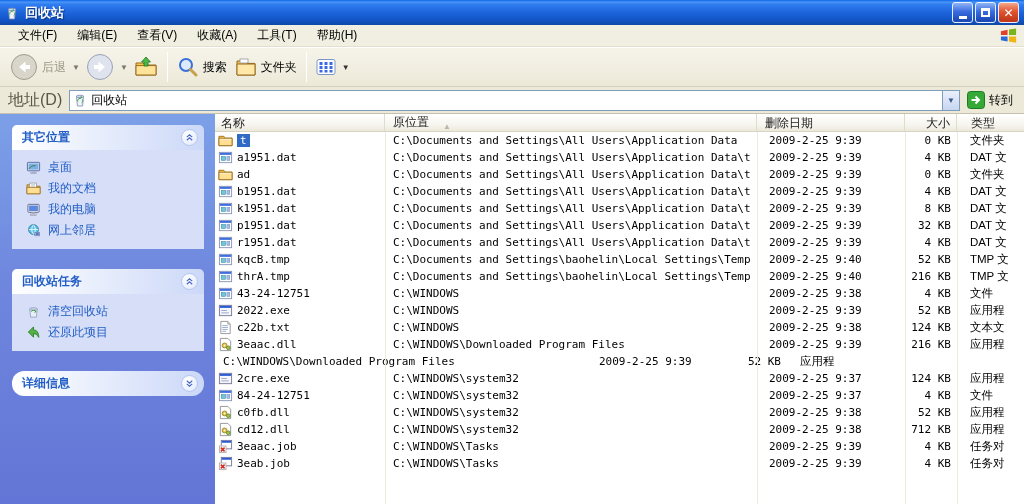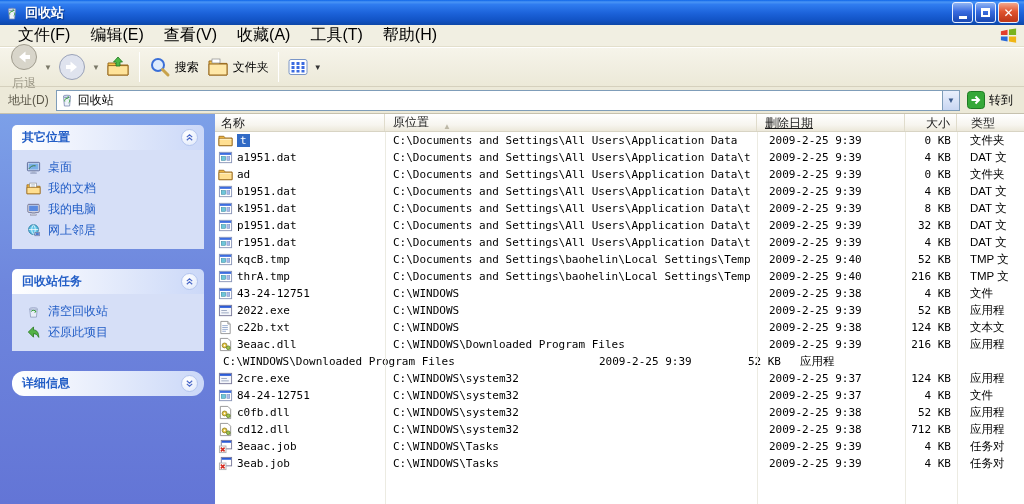--- a/index.html
+++ b/index.html
@@ -15,38 +15,38 @@
     display:flex; align-items:center; justify-content:center; cursor:pointer;
     background:linear-gradient(180deg,#8fb4f4,#3a6ce0 45%,#1d4cb8 90%); }
   .tb-ctl.close { background:linear-gradient(180deg,#f3a78c,#e0542f 45%,#c23а1b 90%);
     background:linear-gradient(180deg,#f3a78c,#e0542f 45%,#c23a1b 90%); }
   .glyph-min { width:8px; height:3px; background:#fff; margin-top:10px; }
   .glyph-restore { width:9px; height:9px; border:2px solid #fff; border-top-width:3px; }
   .glyph-close { color:#fff; font-size:12px; font-weight:bold; line-height:1; }
 
   
   .menubar { height:22px; background:#f1efe2; display:flex; align-items:center; padding:0 6px 0 8px;
-    border-bottom:1px solid #e3dfcc; font-size:16px; }
+    border-bottom:1px solid #e3dfcc; font-size:12px; }
   .menu-item { padding:3px 10px; cursor:default; }
   .menu-logo { margin-left:auto; display:flex; align-items:center; }
 
   
   .toolbar { height:40px; background:linear-gradient(180deg,#f6f4ea,#ece9d8); border-top:1px solid #fff;
     border-bottom:1px solid #d5d0bd; display:flex; align-items:center; padding:0 6px; font-size:12px; }
   .tb-btn { display:flex; align-items:center; gap:4px; padding:2px 4px; border-radius:3px; cursor:pointer; }
   .tb-btn .lbl { white-space:nowrap; }
-  .tb-btn.disabled { color:#9b9786; cursor:default;flex-direction:column; }
+  .tb-btn.disabled { color:#9b9786; cursor:default; }
   .dd-arrow { font-size:8px; color:#7a7868; margin:0 2px; }
   .tb-sep { width:1px; height:30px; background:#cfcabb; border-right:1px solid #fff; margin:0 5px; }
   .ic16, .ic15 { display:inline-flex; align-items:center; justify-content:center; }
 
   
   .addressbar { height:27px; background:#ece9d8; display:flex; align-items:center; padding:0 4px;
     border-bottom:1px solid #c6c1ae; }
-  .addr-label { font-size:12px; padding:0 7px 0 4px; color:#5a5648; }
+  .addr-label { font-size:16px; padding:0 7px 0 4px; color:#5a5648; }
   .addr-combo { flex:1; height:21px; background:#fff; border:1px solid #7f9db9; display:flex; align-items:center; }
   .addr-icon { margin:0 3px 0 2px; display:flex; }
   .addr-value { font-size:12px; flex:1; }
   .addr-drop { width:17px; height:100%; border-left:1px solid #7f9db9; display:flex; align-items:center;
     justify-content:center; background:linear-gradient(180deg,#eaf0fc,#c8d6f2); cursor:pointer;
     color:#3a5a8c; font-size:8px; }
   .go-button { display:flex; align-items:flex-end; gap:4px; padding:0 7px; font-size:12px; cursor:pointer; }
 
   
   .content { display:flex; height:390px; }
@@ -67,21 +67,21 @@
     color:#215dc6; font-size:12px; cursor:pointer; }
 
   
   .listview { flex:1; background:#fff; position:relative; overflow:hidden; }
   .list-header { display:flex; height:18px; background:linear-gradient(180deg,#ffffff,#f7f5ef 64%,#ece8da);
     border-bottom:1px solid #d8d4c4; }
   .hcell { font-size:12px; color:#1a1a1a; padding:2px 4px 0 6px; border-right:1px solid #e0dccc;
     display:flex; align-items:center; cursor:pointer; white-space:nowrap; overflow:hidden; }
   .sort-arrow { font-size:8px; color:#bcb7a6; margin-left:14px; }
   .w-name { width:170px; } .w-location { width:372px; padding-left:8px;align-items:flex-end; }
-  .w-date { width:148px; padding-left:8px;text-decoration:underline; } .w-size { width:52px; justify-content:flex-end; padding-right:6px; }
+  .w-date { width:148px; padding-left:8px; } .w-size { width:52px; justify-content:flex-end; padding-right:6px; }
   .w-type { flex:1; border-right:none; padding-left:14px; }
 
   .list-rows { font-family:"DejaVu Sans Mono","Liberation Mono",monospace; font-size:11px; }
   .lrow { display:flex; height:17px; align-items:center; cursor:default; }
   .cell { white-space:nowrap; overflow:hidden; display:flex; align-items:center; height:17px; }
   .cell.c-name { width:170px; padding-left:3px; gap:4px; }
   .cell.c-location { width:372px; padding-left:8px; }
   .cell.c-date { width:148px; padding-left:12px; }
   .cell.c-size { width:52px; justify-content:flex-end; padding-right:6px; }
   .cell.c-type { flex:1; padding-left:13px; font-family:"Liberation Sans","DejaVu Sans",sans-serif; font-size:11.5px; }

